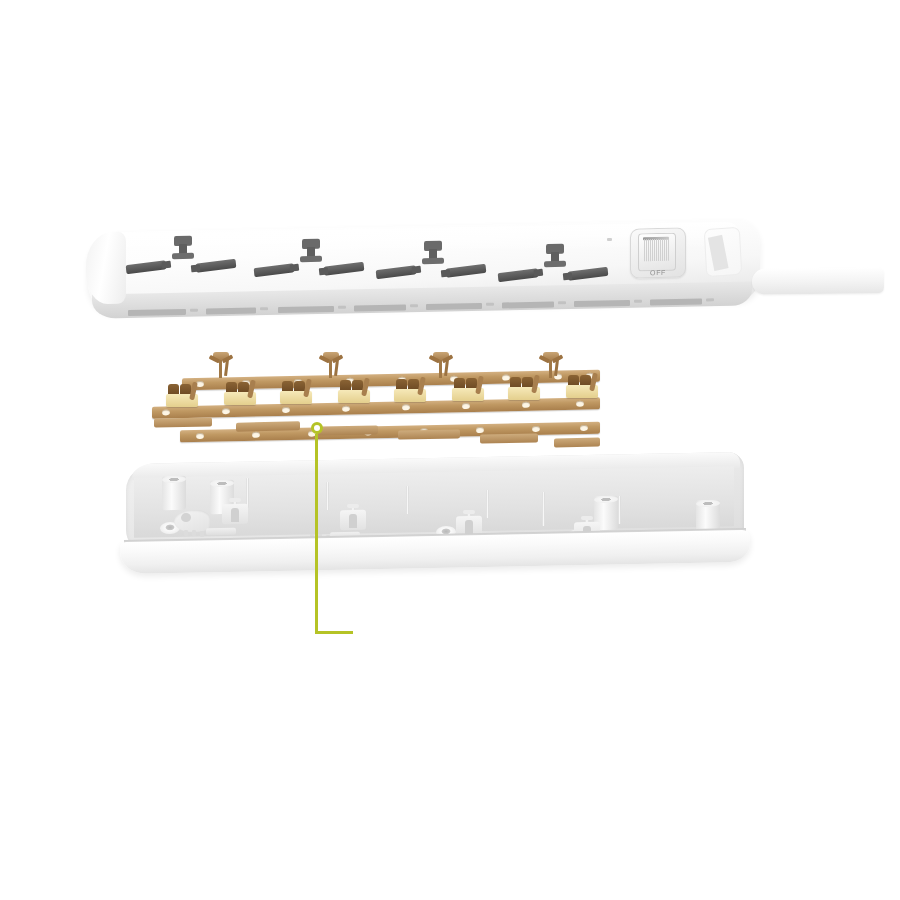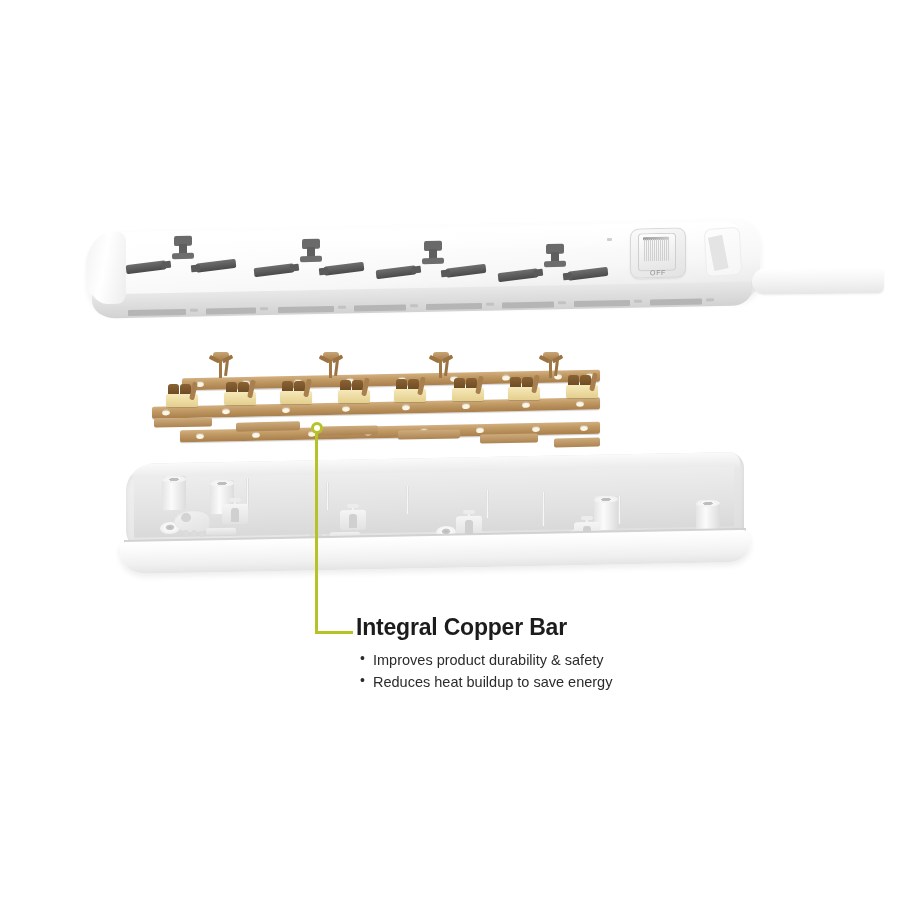--- a/index.html
+++ b/index.html
@@ -607,21 +607,14 @@
         <div class="pin-dot" style="left: 448px; top: 91px; width: 4px; height: 6px; transform: skewY(-1.1deg);"></div>
       </div>
     <div class="base-lip"></div>
     <div class="base-front"></div>
   </div>
 
   <div class="callout-ring" style="left:311px;top:422px;"></div>
   <div class="callout-v" style="left:315px;top:434px;width:3px;height:200px;"></div>
   <div class="callout-v" style="left:315px;top:631px;width:38px;height:3px;"></div>
 
-  <div class="callout-text">
-    <div class="callout-title">Integral Copper Bar</div>
-    <ul class="bullets" id="bulletHost">
-        <li>Improves product durability &amp; safety</li>
-        <li>Reduces heat buildup to save energy</li>
-      </ul>
-  </div>
 
 </div>
 
 </body></html>

